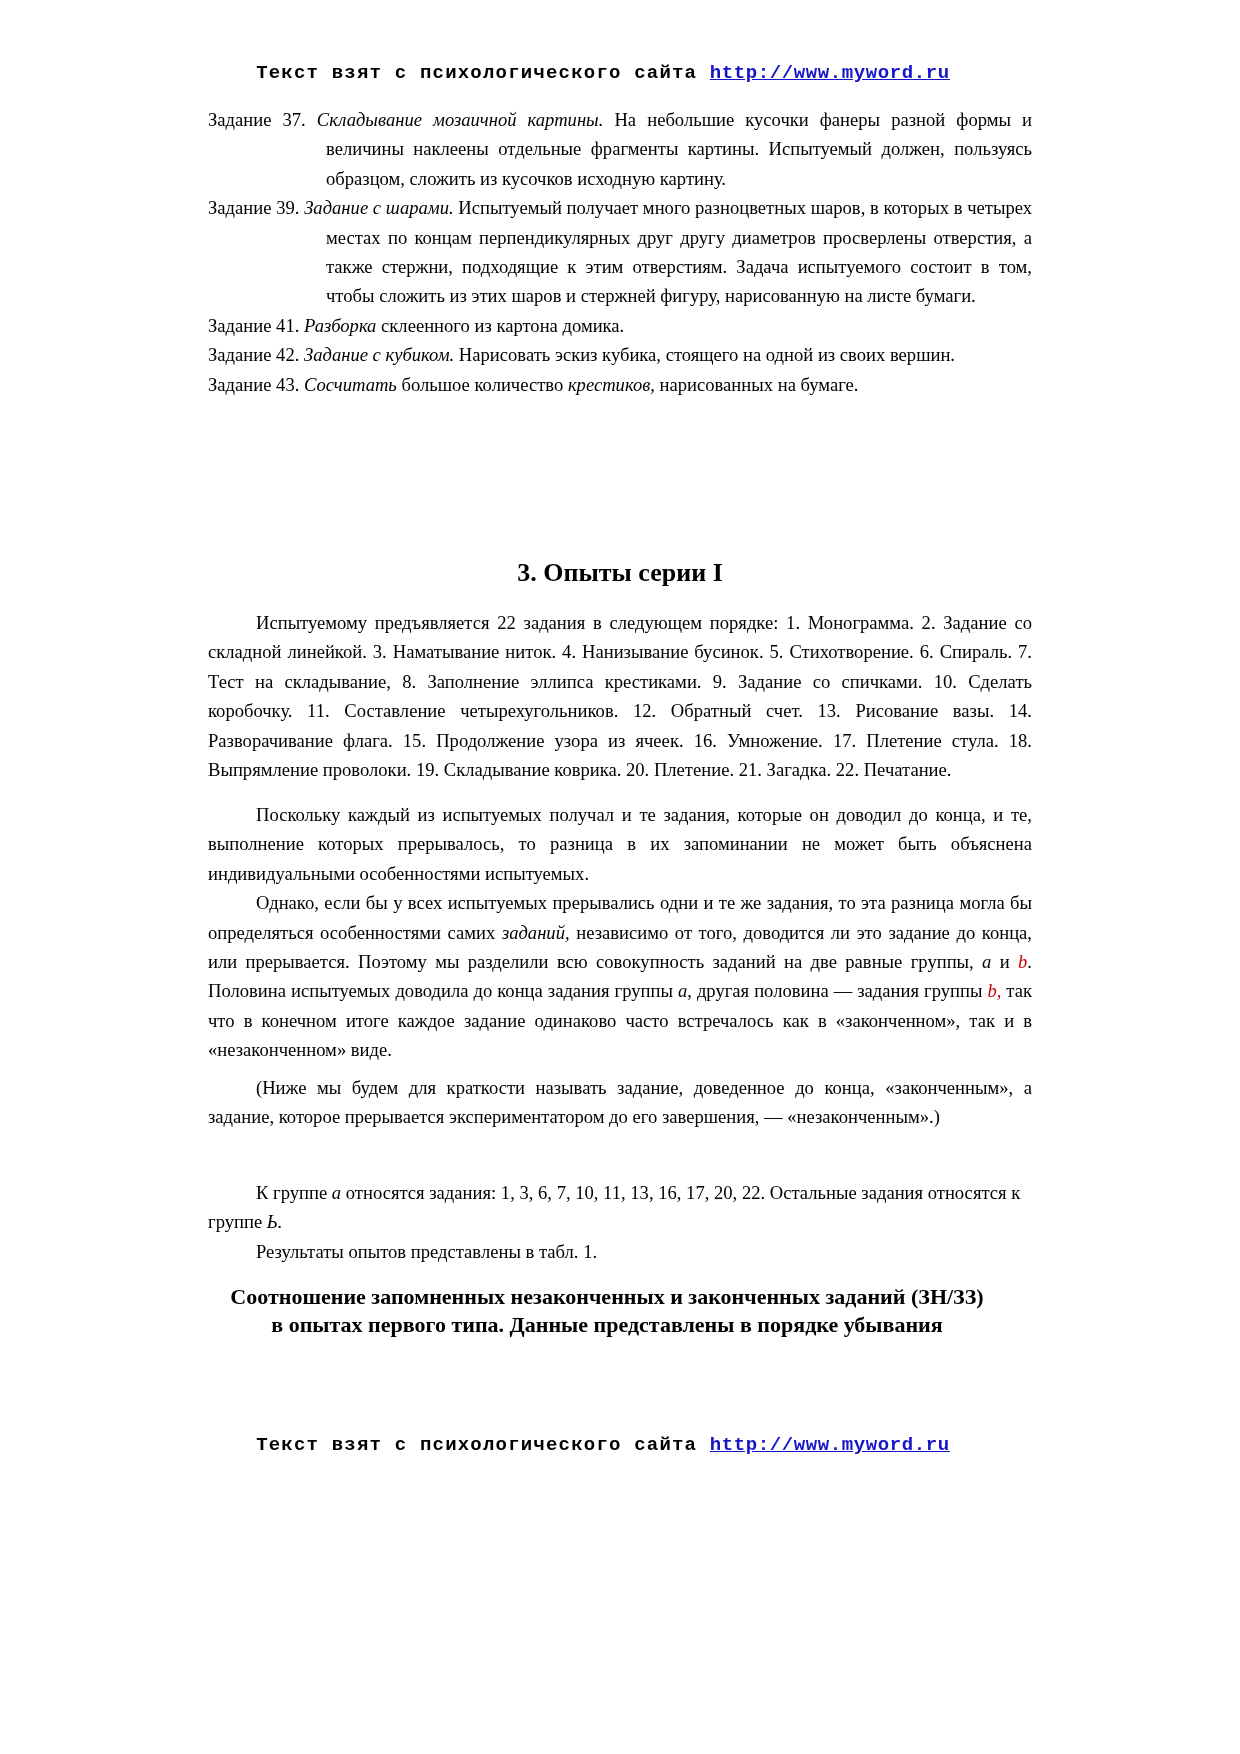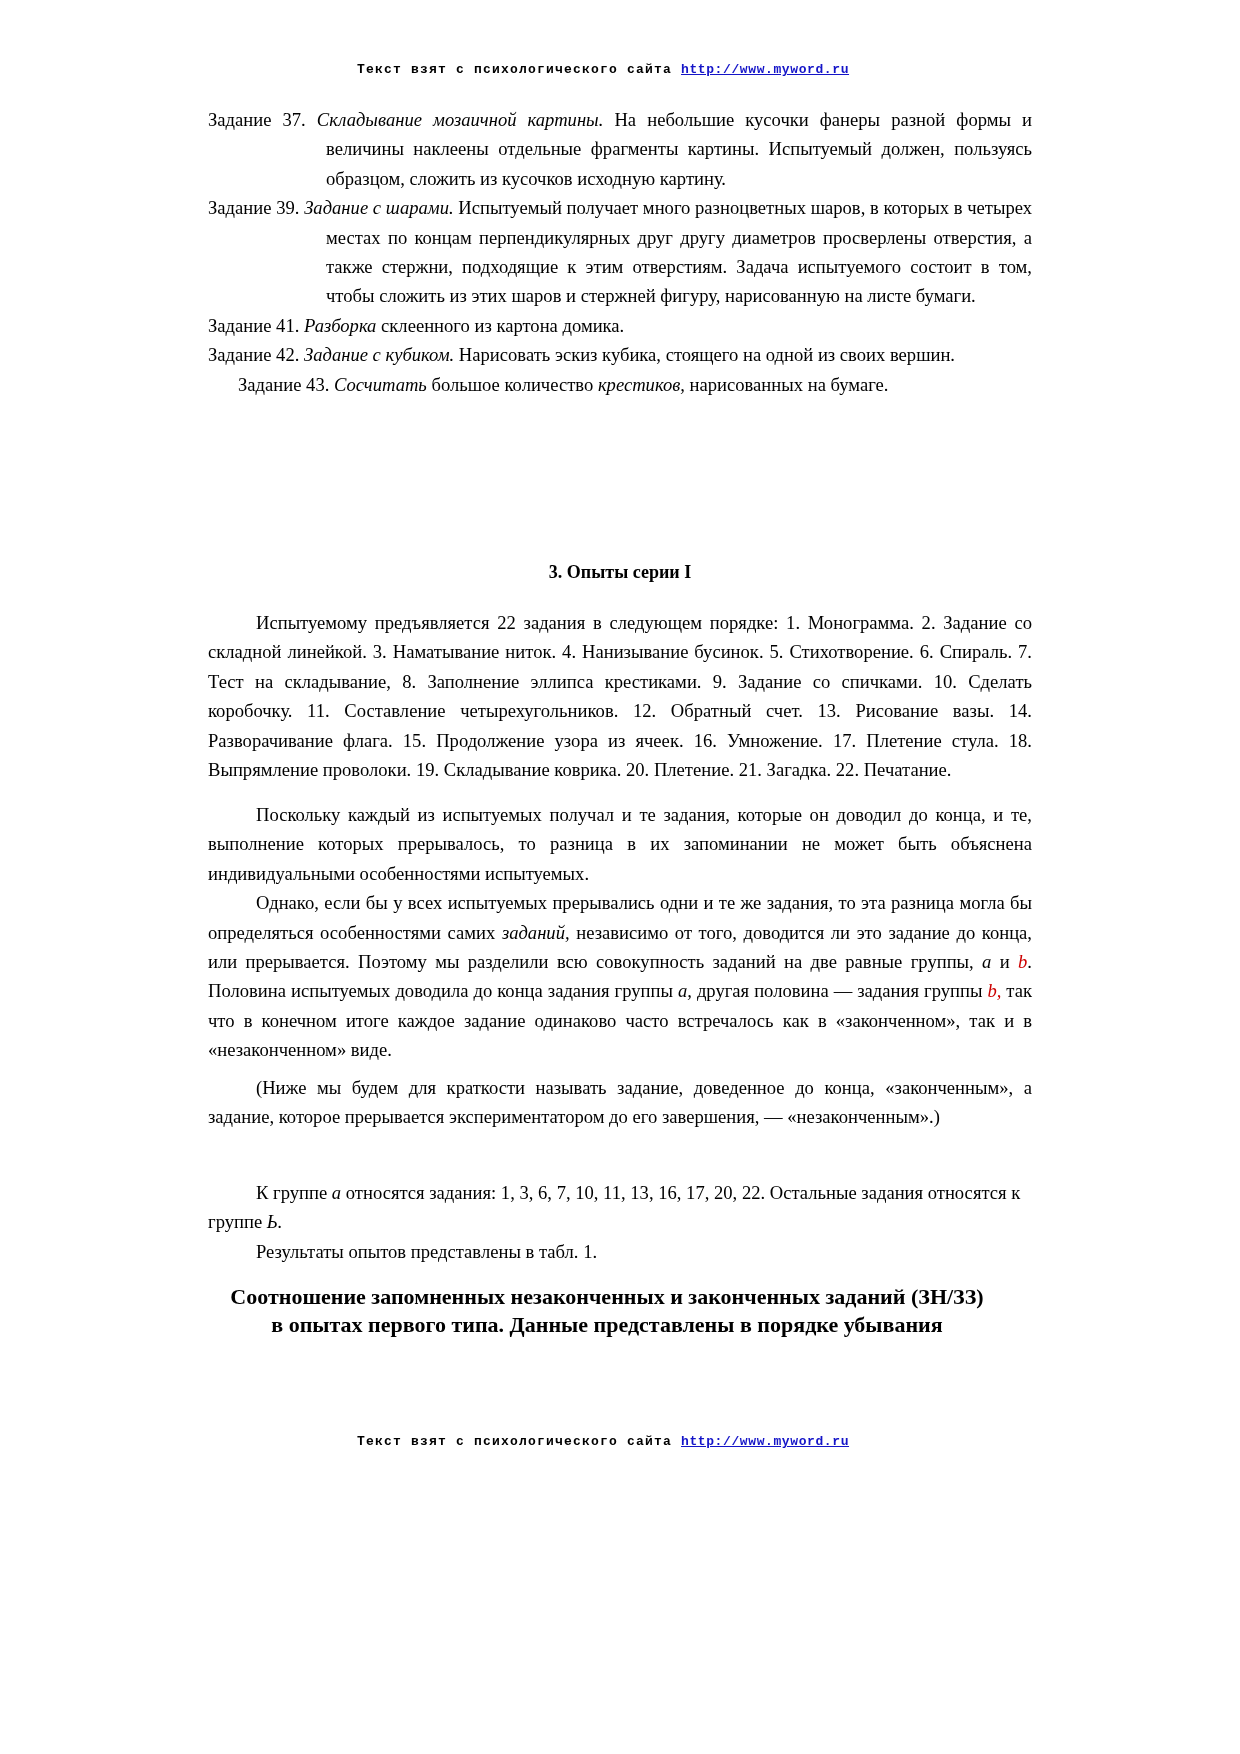--- a/index.html
+++ b/index.html
@@ -23,21 +23,21 @@
   }
 
   
   .runner {
     position: absolute;
     left: 0;
     width: 1206px;
     text-align: center;
     font-family: "Liberation Mono", "DejaVu Sans Mono", monospace;
     font-weight: bold;
-    font-size: 13px;
+    font-size: 19px;
     letter-spacing: 1.2px;
     white-space: nowrap;
   }
   .runner-head { top: 62px; }
   .runner-foot { top: 1434px; }
   .runner .url {
     color: #1414c8;
     text-decoration: underline;
     letter-spacing: 0.6px;
   }
@@ -53,33 +53,33 @@
 
   .tasklist { top: 105px; }
 
   .task {
     text-align: justify;
     text-justify: inter-word;
     padding-left: 118px;
     text-indent: -118px;
     margin: 0;
   }
-  .task:last-child { text-align: left; margin-left: 30px; }
+  .task:last-child { text-align: left; }
 
   i, .it { font-style: italic; }
   .red { color: #cc0000; }
 
   
   .section-heading {
     position: absolute;
     left: 208px;
     width: 824px;
     top: 558px;
     text-align: center;
-    font-size: 18px;
+    font-size: 26px;
     font-weight: bold;
     line-height: 29px;
   }
 
   
   .para {
     margin: 0;
     text-align: justify;
     text-justify: inter-word;
     text-indent: 48px;

